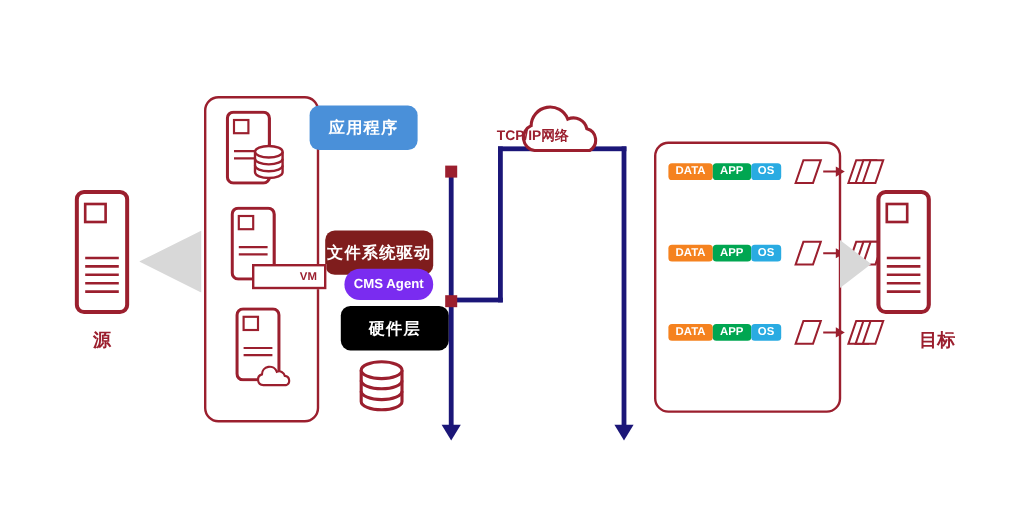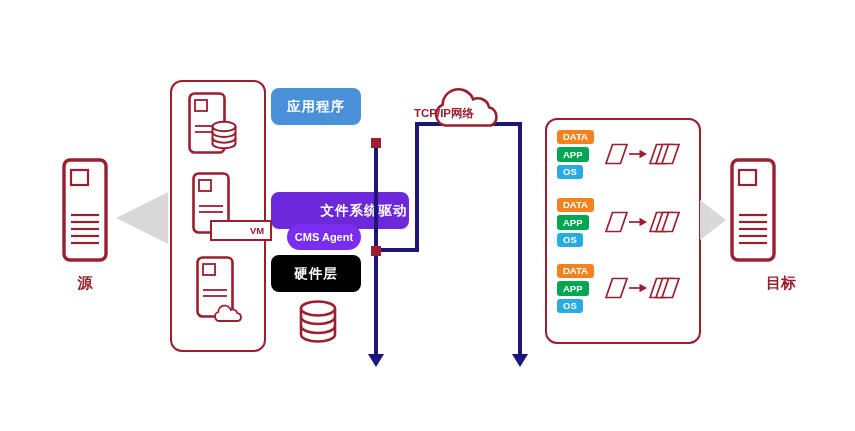--- a/index.html
+++ b/index.html
@@ -25,21 +25,21 @@
   }
   .seg{position:absolute;}
   .node{position:absolute;width:10px;height:10px;}
   .arrow-down{
     position:absolute;width:0;height:0;
     border-left:8px solid transparent;border-right:8px solid transparent;
     border-top:13px solid #000;
   }
   .net-label{position:absolute;font-weight:700;font-size:11.5px;text-align:center;}
   .replica-row{position:absolute;display:flex;align-items:center;gap:9px;}
-  .badge-col{display:flex;flex-direction:column;align-items:flex-start;}
+  .badge-col{display:flex;flex-direction:row;align-items:flex-start;}
   .badge{
     display:inline-block;padding:2.5px 6px;border-radius:3px;margin:1.5px 0;
     color:#fff;font-weight:700;font-size:9.5px;line-height:1;
   }
   .vm-badge{
     position:absolute;width:26px;height:17px;background:#fff;
     border:2px solid currentColor;font-weight:700;font-size:9.5px;
     display:flex;align-items:center;justify-content:center;z-index:3;padding-left:32px;
   }
   svg{display:block;}
@@ -107,24 +107,24 @@
           <line x1="7" y1="40" x2="31" y2="40"></line>
       </g>
     </svg>
   </div>
   <div class="abs" style="left:212px;top:302px;z-index:3;">
     <svg width="32" height="22" viewBox="0 0 32 22">
       <path d="M7.5 19 a4.6 4.6 0 0 1 -1.2 -9 a6.4 6.4 0 0 1 12.4 -2.2 a4.8 4.8 0 0 1 6.6 3.4 a4 4 0 0 1 0.9 7.8 Z" fill="#fff" stroke="currentColor" stroke-width="1.8"></path>
     </svg>
   </div>
 
-  <div class="stack-box" style="left: 271px; top: 88px; background: rgb(74, 144, 217);">应用程序</div>
-  <div class="stack-box" style="left: 271px; top: 192px; background: #6d28d9; padding-left: 48px;">文件系统驱动</div>
+  <div class="stack-box" style="left: 258px; top: 88px; background: rgb(74, 144, 217);">应用程序</div>
+  <div class="stack-box" style="left: 271px; top: 192px; background: #7f1d1d;">文件系统驱动</div>
   <div class="stack-pill" style="left: 287px; top: 224px; z-index: 4; background: rgb(122, 44, 240);">CMS Agent</div>
-  <div class="stack-box" style="left: 271px; top: 255px; background: rgb(0, 0, 0);">硬件层</div>
+  <div class="stack-box" style="left: 284px; top: 255px; background: rgb(0, 0, 0);">硬件层</div>
 
   <div class="abs" style="left:298px;top:300px;">
     <svg width="40" height="44" viewBox="0 0 40 44">
       <path d="M3 8.5 v26 a17 7 0 0 0 34 0 v-26" fill="#fff" stroke="currentColor" stroke-width="2.6"></path>
       <ellipse cx="20" cy="8.5" rx="17" ry="7" fill="#fff" stroke="currentColor" stroke-width="2.6"></ellipse>
       <path d="M3 17 a17 7 0 0 0 34 0 M3 26 a17 7 0 0 0 34 0" fill="none" stroke="currentColor" stroke-width="2.6"></path>
     </svg>
   </div>
 
   <div class="seg" style="left: 374px; top: 142px; width: 4px; height: 214px; background: rgb(27, 22, 120);"></div>

